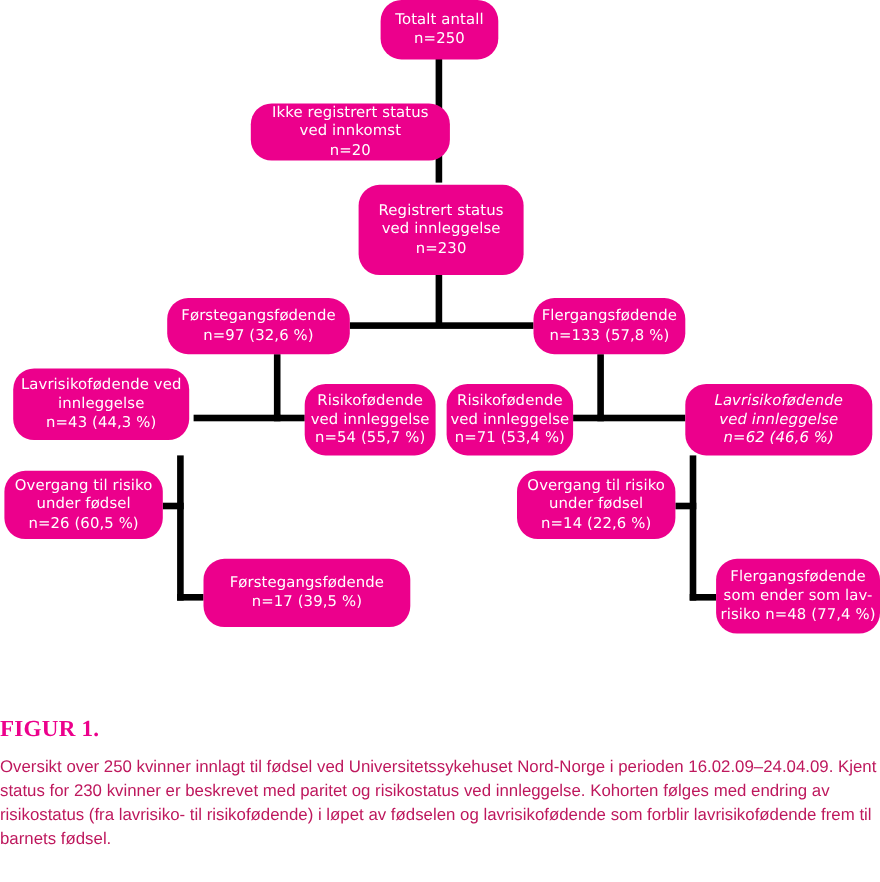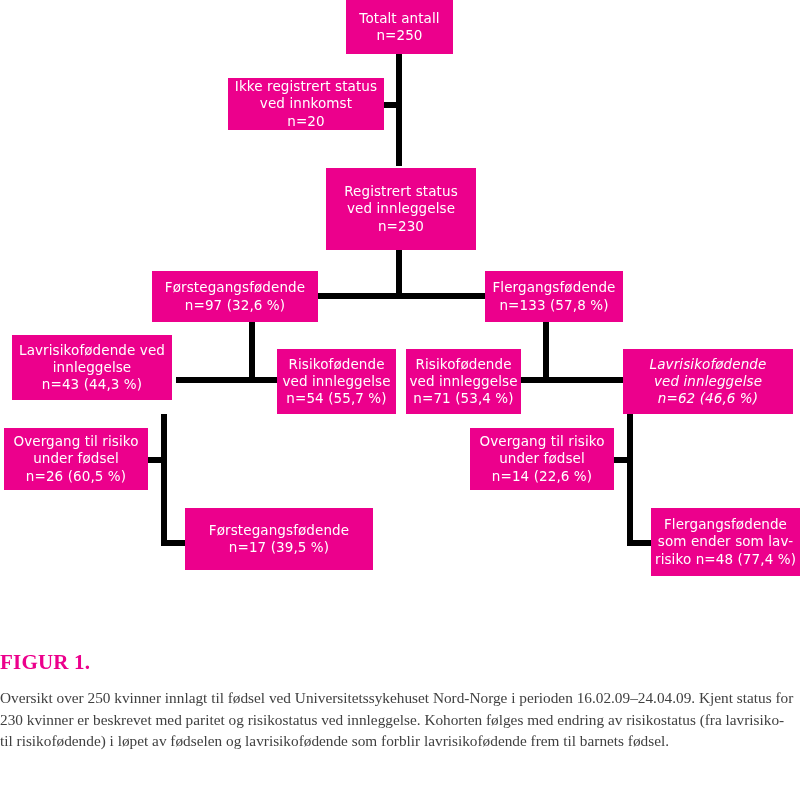--- a/index.html
+++ b/index.html
@@ -29,20 +29,21 @@
     box-sizing: border-box;
     display: flex;
     flex-direction: column;
     align-items: center;
     justify-content: center;
     text-align: center;
     line-height: 1.28;
     letter-spacing: 0.1px;
     font-size: 13.5px;
     padding: 4px 6px;
+    border-radius: 19px;
   }
   .node .ln { display: block; white-space: nowrap; }
 
   .edge {
     position: absolute;
     background: #000000;
   }
 
   
   #caption {
@@ -53,26 +54,26 @@
   }
   #figure-label {
     color: #ec008c;
     font-weight: bold;
     font-size: 21px;
     letter-spacing: 0.2px;
     margin: 0 0 12px 0;
     font-family: Liberation Serif, serif;
   }
   #caption-text {
-    color: #404040;
+    color: #be185d;
     font-size: 15.3px;
     line-height: 1.42;
     margin: 0;
     width: 800px;
-    font-family: Liberation Serif, serif;
+    font-family: Liberation Sans, sans-serif;
   }
 </style>
 </head>
 <body>
 
 <div id="flow">
 
   <div class="edge" style="left:396px; top:52px; width:6px; height:114px;"></div>
 
   <div class="edge" style="left:383px; top:102px; width:19px; height:6px;"></div>
@@ -103,21 +104,21 @@
 
   <div class="edge" style="left:614px; top:457px; width:19px; height:6px;"></div>
 
   <div class="edge" style="left:627px; top:540px; width:24px; height:6px;"></div>
 
   <div class="node" style="left:346px; top:0px; width:107px; height:54px;">
     <span class="ln">Totalt antall</span>
     <span class="ln">n=250</span>
   </div>
 
-  <div class="node" style="left:228px; top:78px; width:156px; height:52px;">
+  <div class="node" style="left:228px; top:94px; width:181px; height:52px;">
     <span class="ln">Ikke registrert status</span>
     <span class="ln">ved innkomst</span>
     <span class="ln">n=20</span>
   </div>
 
   <div class="node" style="left:326px; top:168px; width:150px; height:82px;">
     <span class="ln">Registrert status</span>
     <span class="ln">ved innleggelse</span>
     <span class="ln">n=230</span>
   </div>

